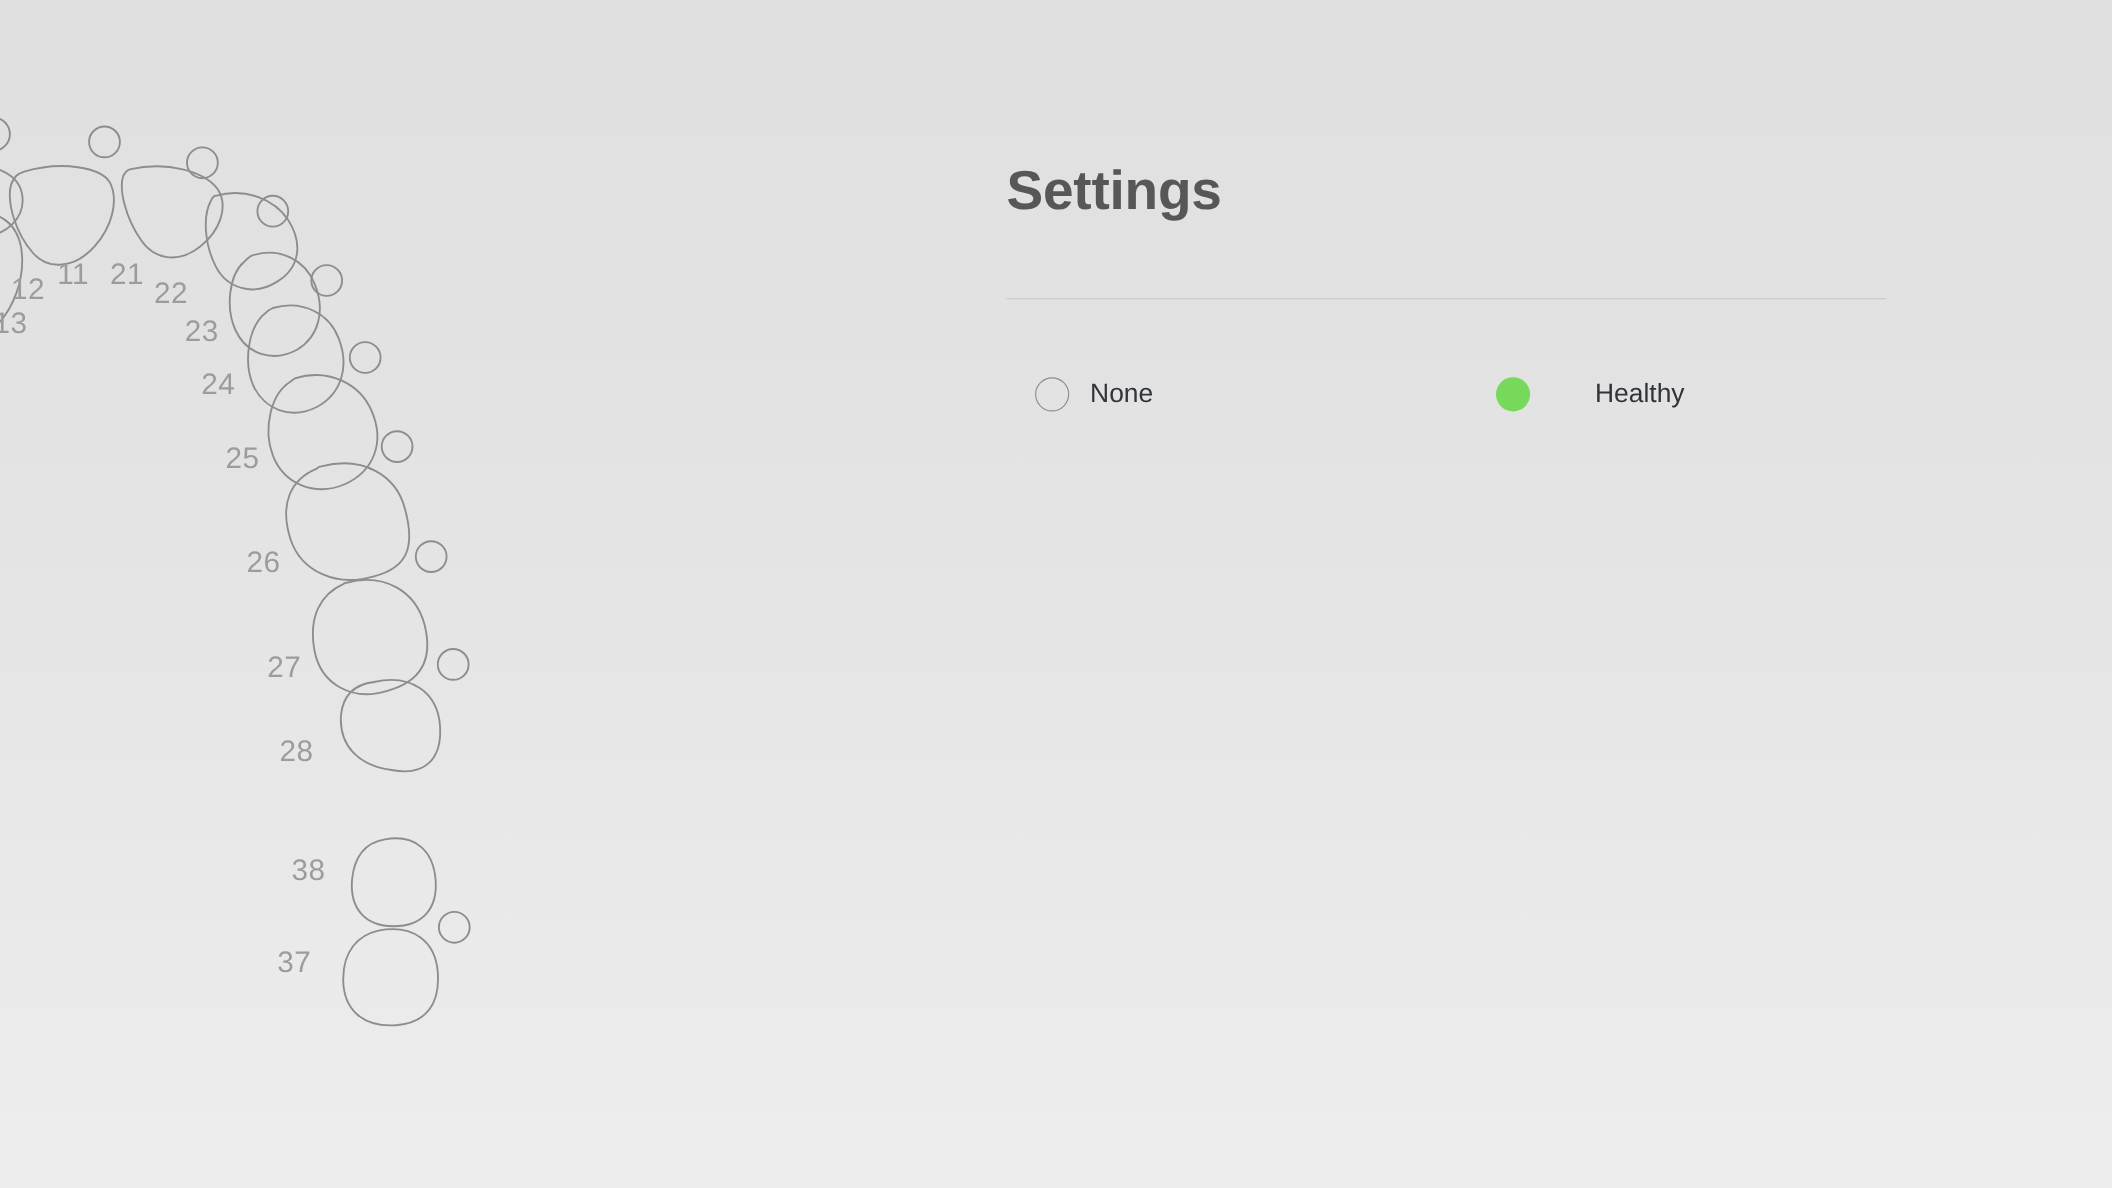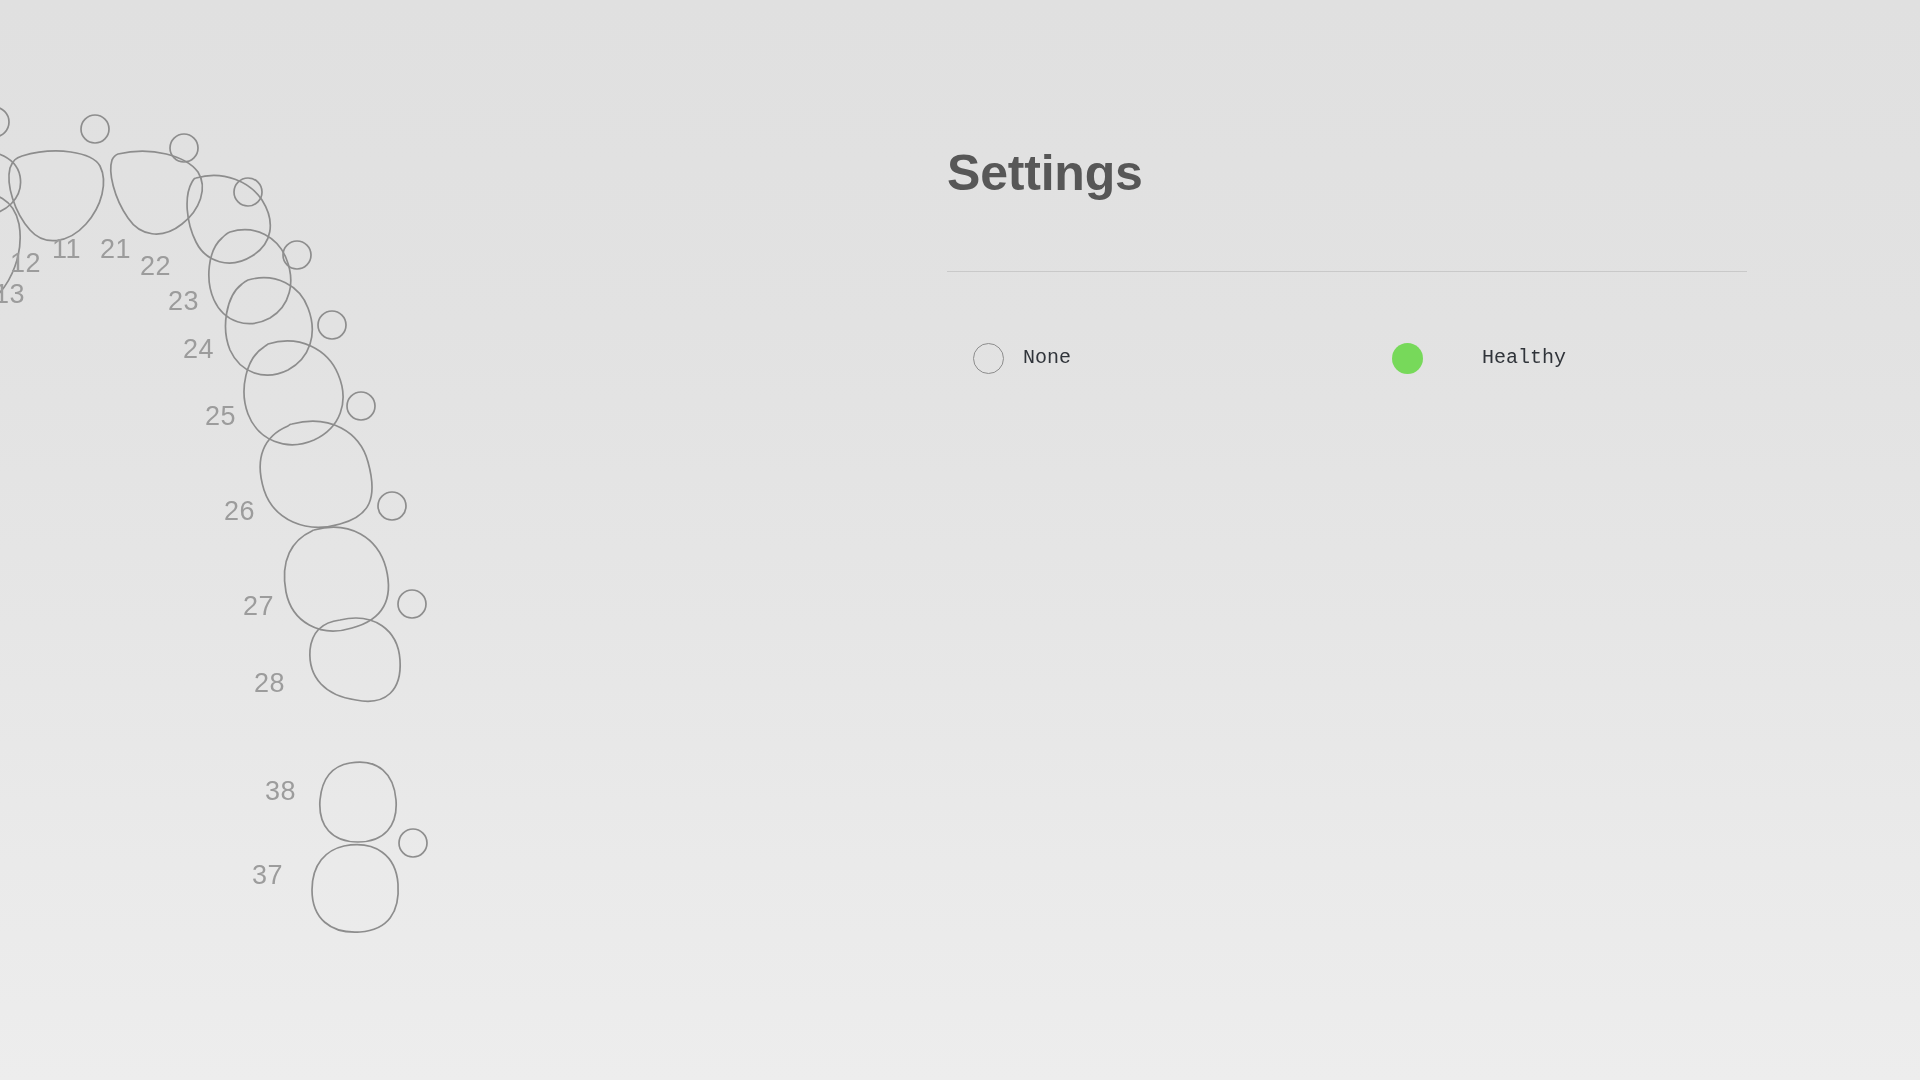--- a/index.html
+++ b/index.html
@@ -44,21 +44,20 @@
     letter-spacing: 0.5px;
   }
 
   
   #settings-panel {
     position: absolute;
     left: 915px;
     top: 0;
     width: 820px;
     height: 1080px;
-    margin-left: 32px;
   }
   #settings-title {
     position: absolute;
     left: 0;
     top: 148px;
     margin: 0;
     font-size: 50px;
     font-weight: bold;
     color: #575757;
     letter-spacing: -0.2px;
@@ -95,25 +94,24 @@
     border-radius: 50%;
     flex: 0 0 auto;
   }
   .status-option .swatch.outline {
     border: 1.7px solid #8d8d8d;
     background: transparent;
     box-sizing: border-box;
   }
   .status-option .label {
     margin-left: 19px;
-    font-size: 20px;
+    font-size: 24px;
     color: #30343a;
     white-space: nowrap;
     line-height: 1;
-    font-family: Liberation Mono, monospace;
   }
   #status-option-none { left: 26px; }
   #status-option-healthy { left: 445px; gap: 40px; }
 </style>
 </head>
 <body>
 
 <div id="odontogram">
   <svg width="900" height="1080" viewBox="0 0 900 1080" xmlns="http://www.w3.org/2000/svg">
 

